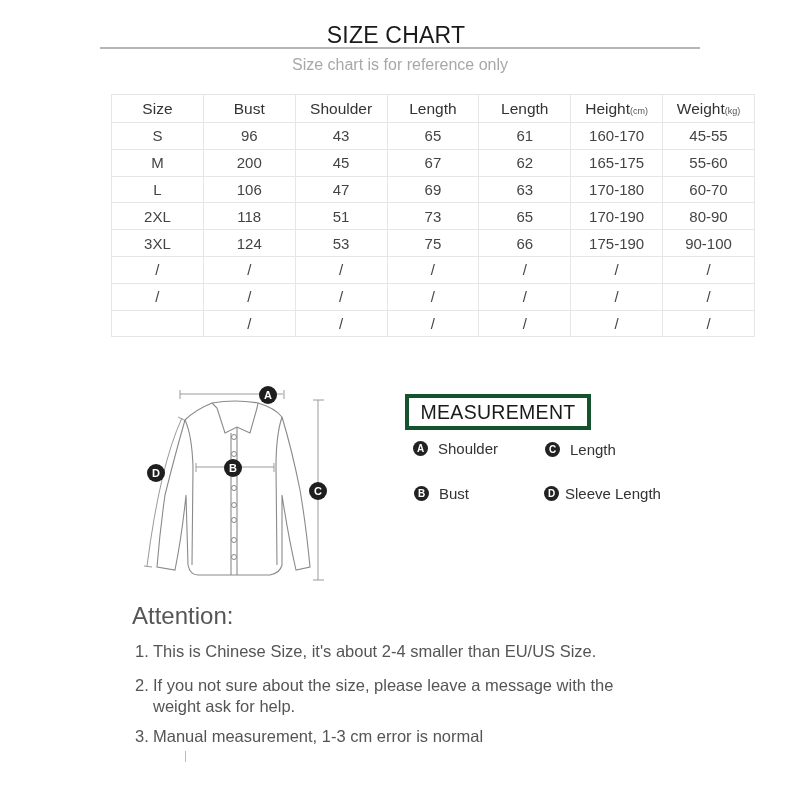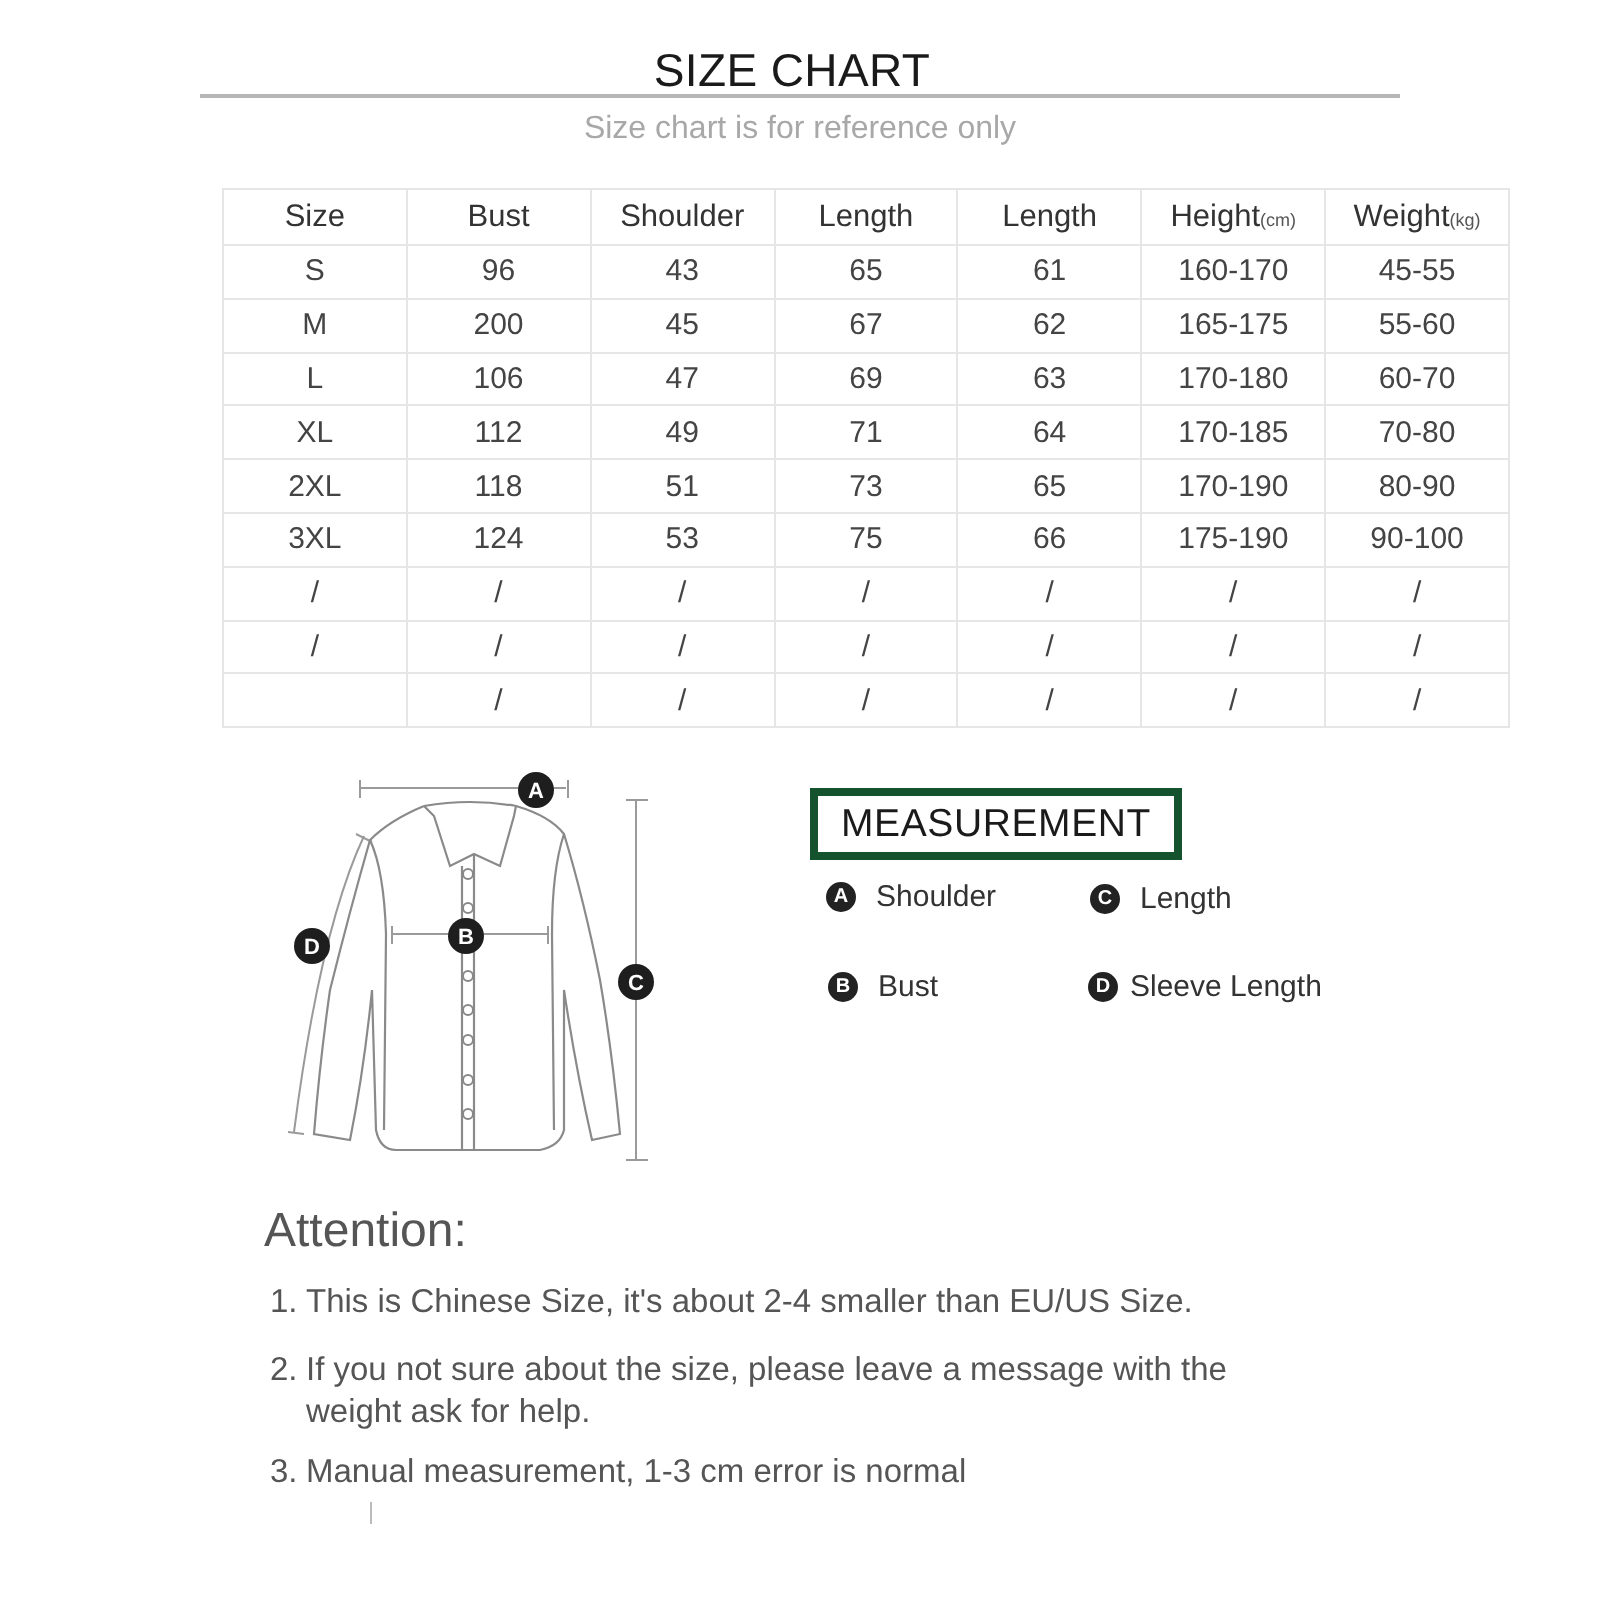--- a/index.html
+++ b/index.html
@@ -78,29 +78,20 @@
       <tr>
         <td>L</td>
         <td>106</td>
         <td>47</td>
         <td>69</td>
         <td>63</td>
         <td>170-180</td>
         <td>60-70</td>
       </tr>
       <tr>
-        <td>XL</td>
-        <td>112</td>
-        <td>49</td>
-        <td>71</td>
-        <td>64</td>
-        <td>170-185</td>
-        <td>70-80</td>
-      </tr>
-      <tr>
         <td>2XL</td>
         <td>118</td>
         <td>51</td>
         <td>73</td>
         <td>65</td>
         <td>170-190</td>
         <td>80-90</td>
       </tr>
       <tr>
         <td>3XL</td>

